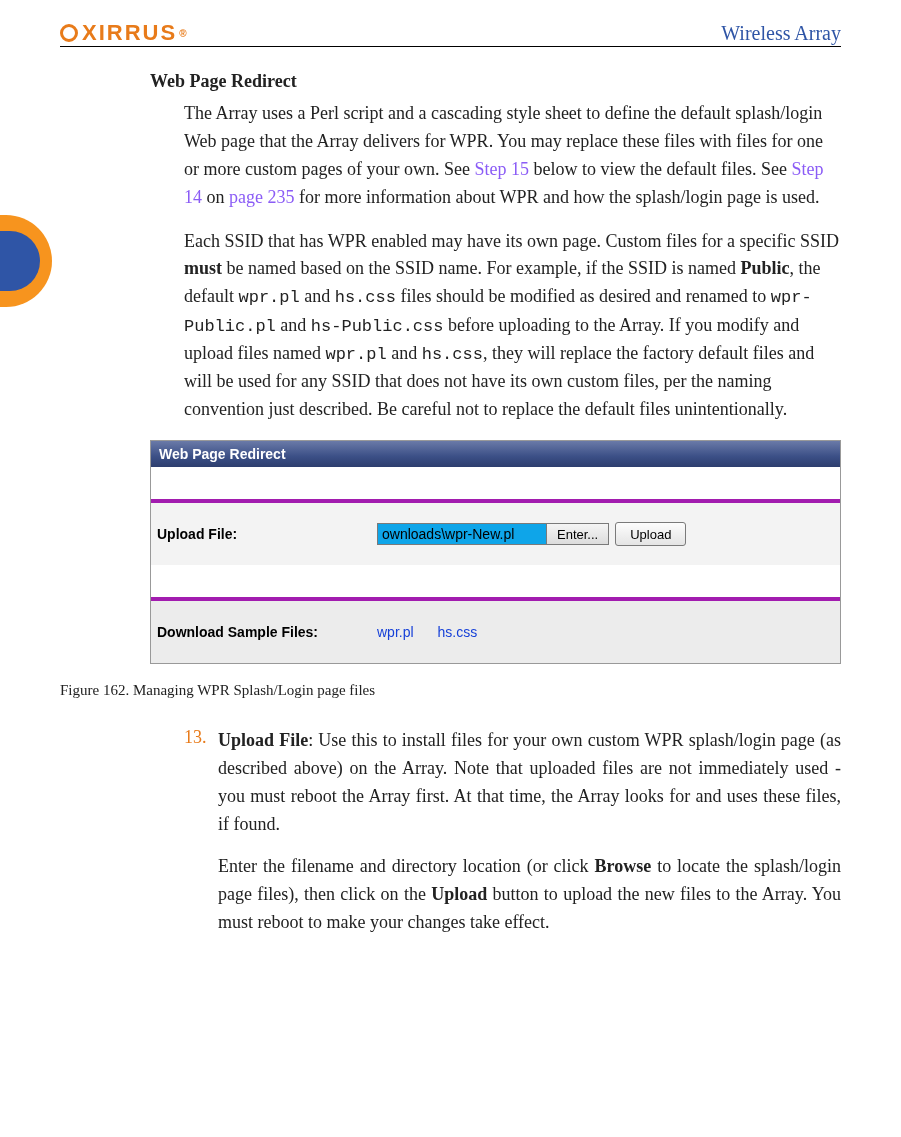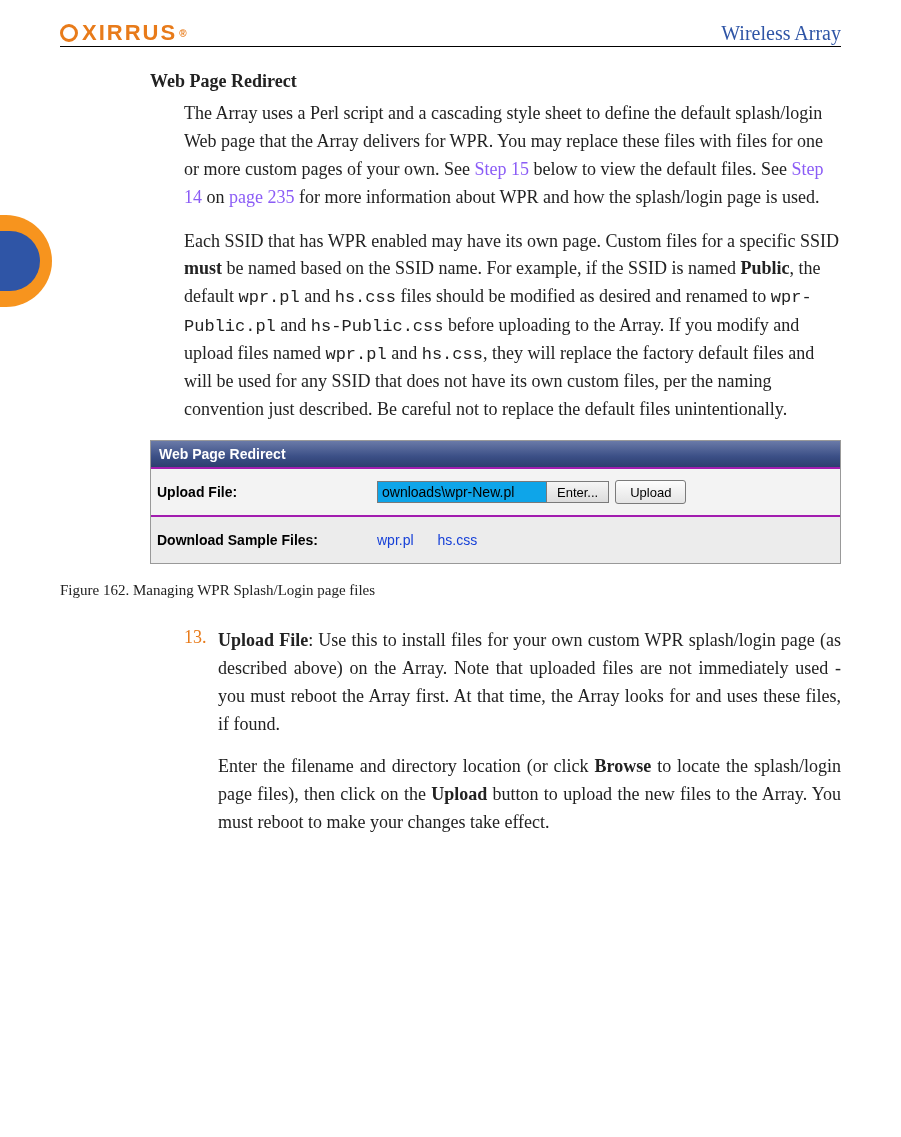--- a/index.html
+++ b/index.html
@@ -97,24 +97,25 @@
   .ui-titlebar {
     background: linear-gradient(#6a7aa8, #3b4f86 60%, #2d3e6e);
     color: #fff;
     font-weight: bold;
     padding: 5px 8px;
     font-size: 14px;
   }
   .ui-row {
     display: flex;
     align-items: center;
-    border-top: 2px solid #a21caf;
+    border-top: 4px solid #a21caf;
     background: #f3f3f3;
-    padding: 8px 6px;
+    padding: 16px 6px;
     min-height: 30px;
+    margin-top: 32px;
   }
   .ui-row:nth-of-type(3) { background: #ececec; }
   .ui-label {
     width: 220px;
     font-weight: bold;
     font-size: 14px;
     color: #000;
     font-family: Arial, Helvetica, sans-serif;
   }
   .ui-input {

